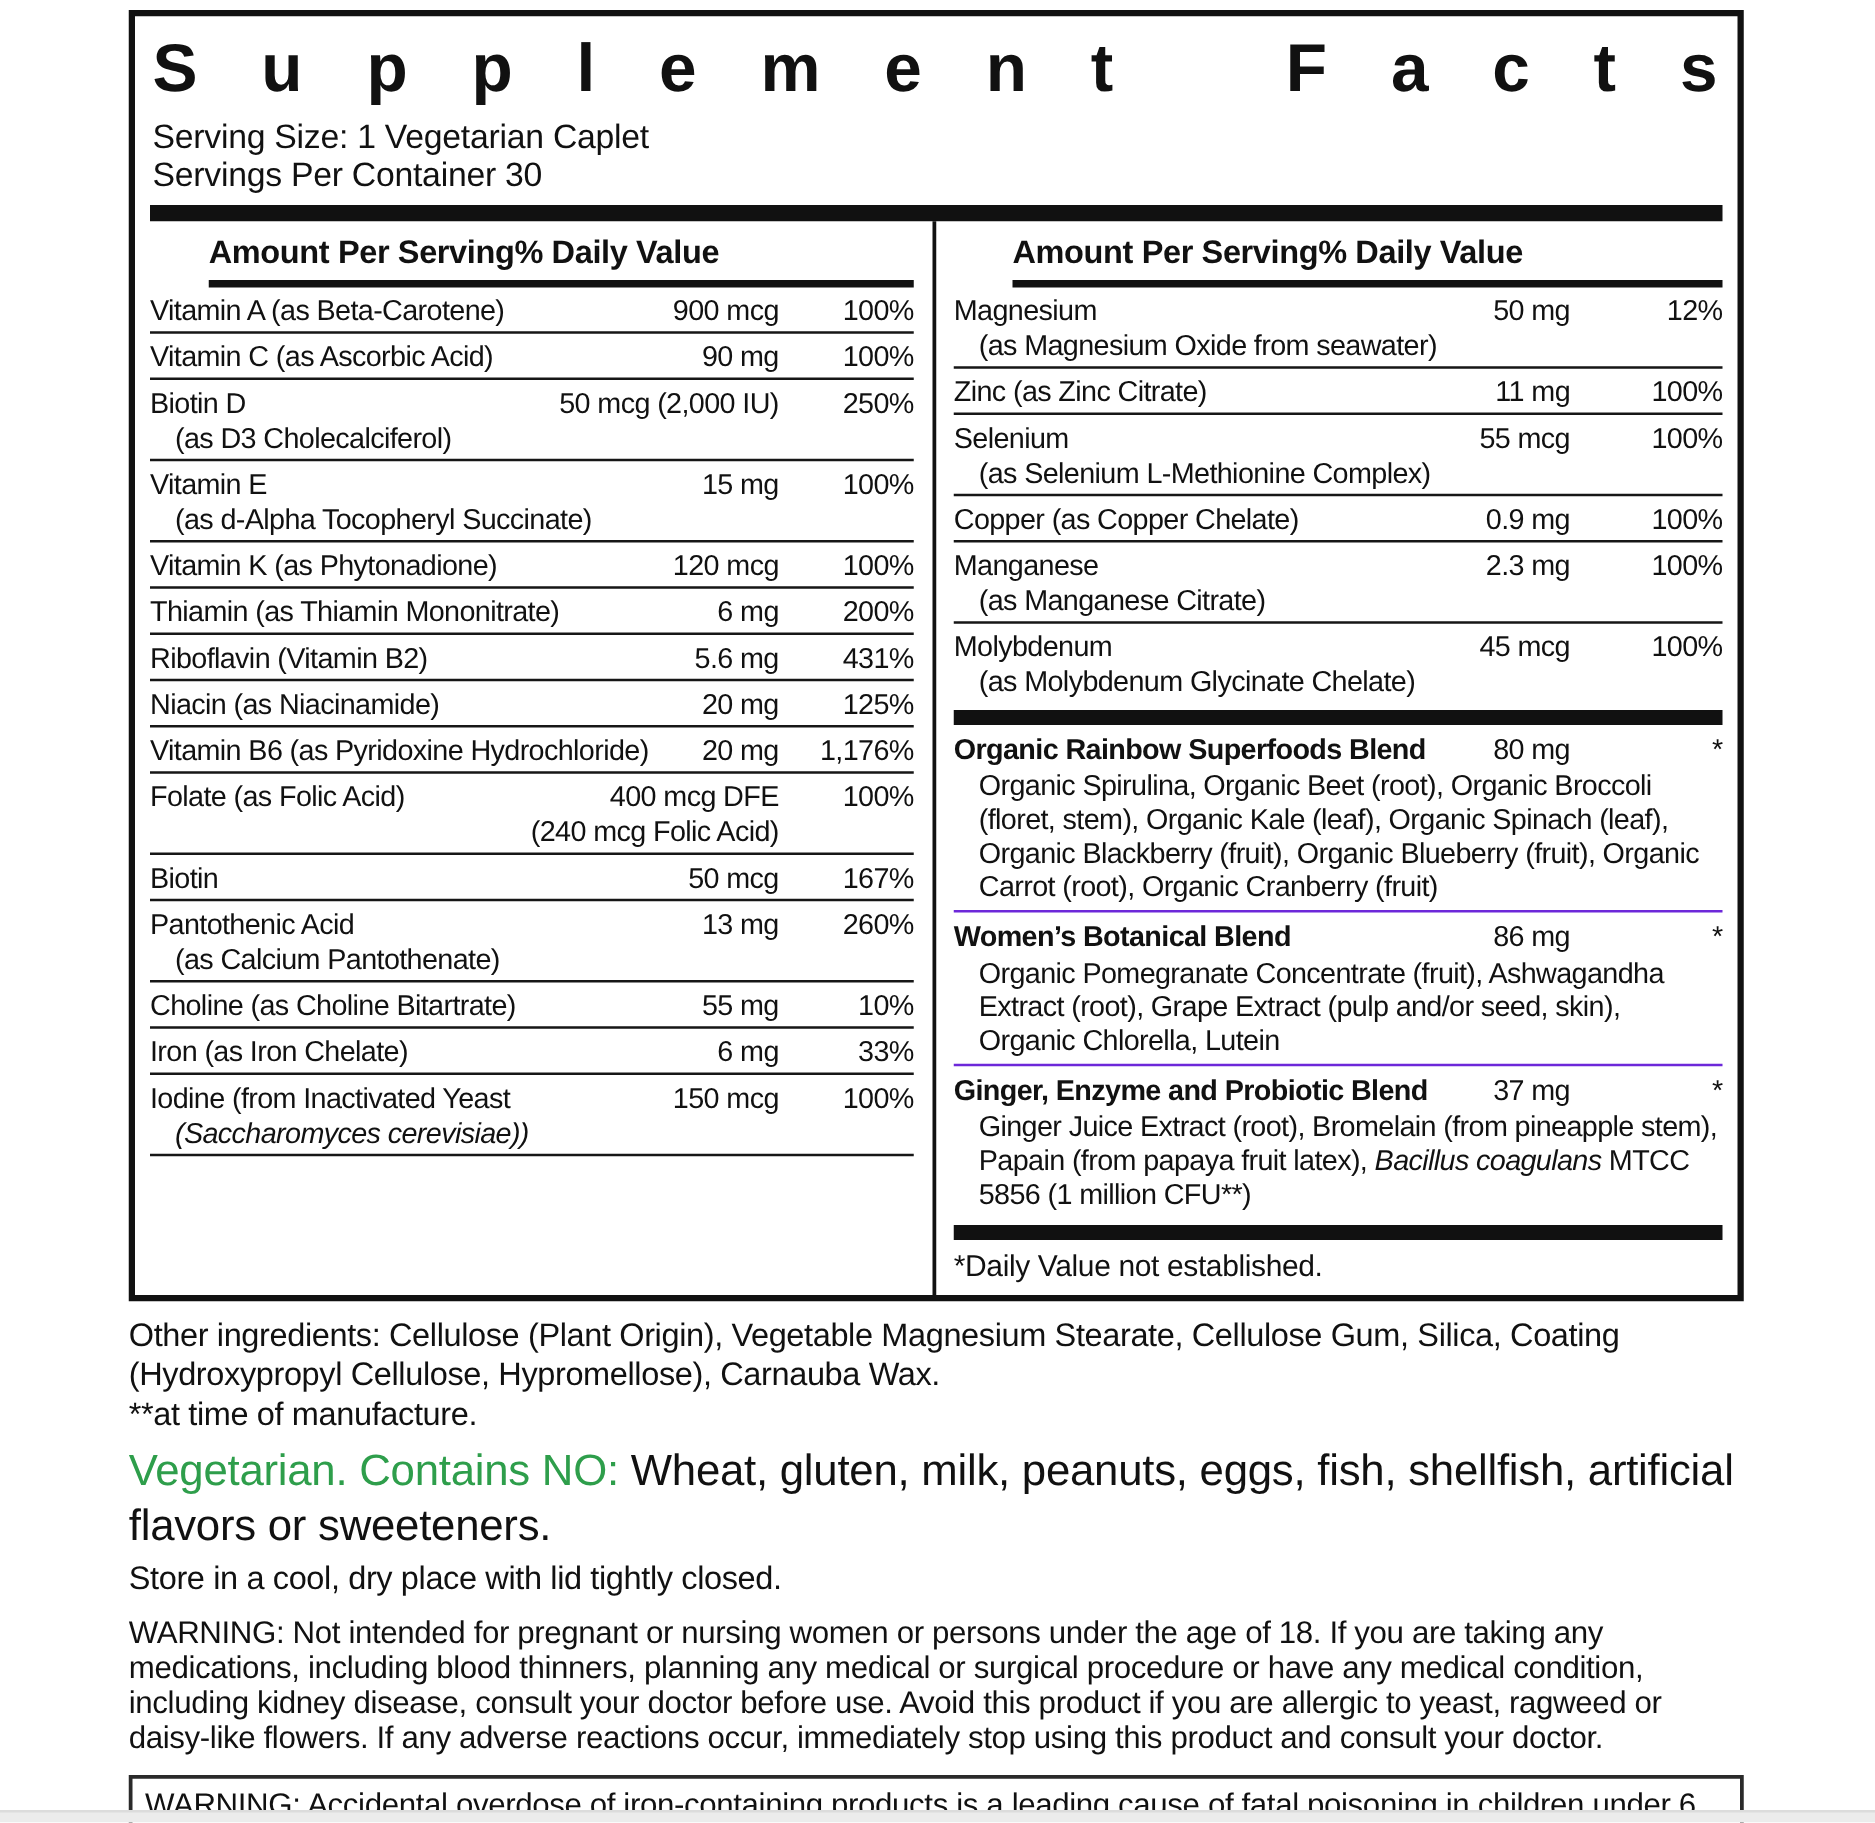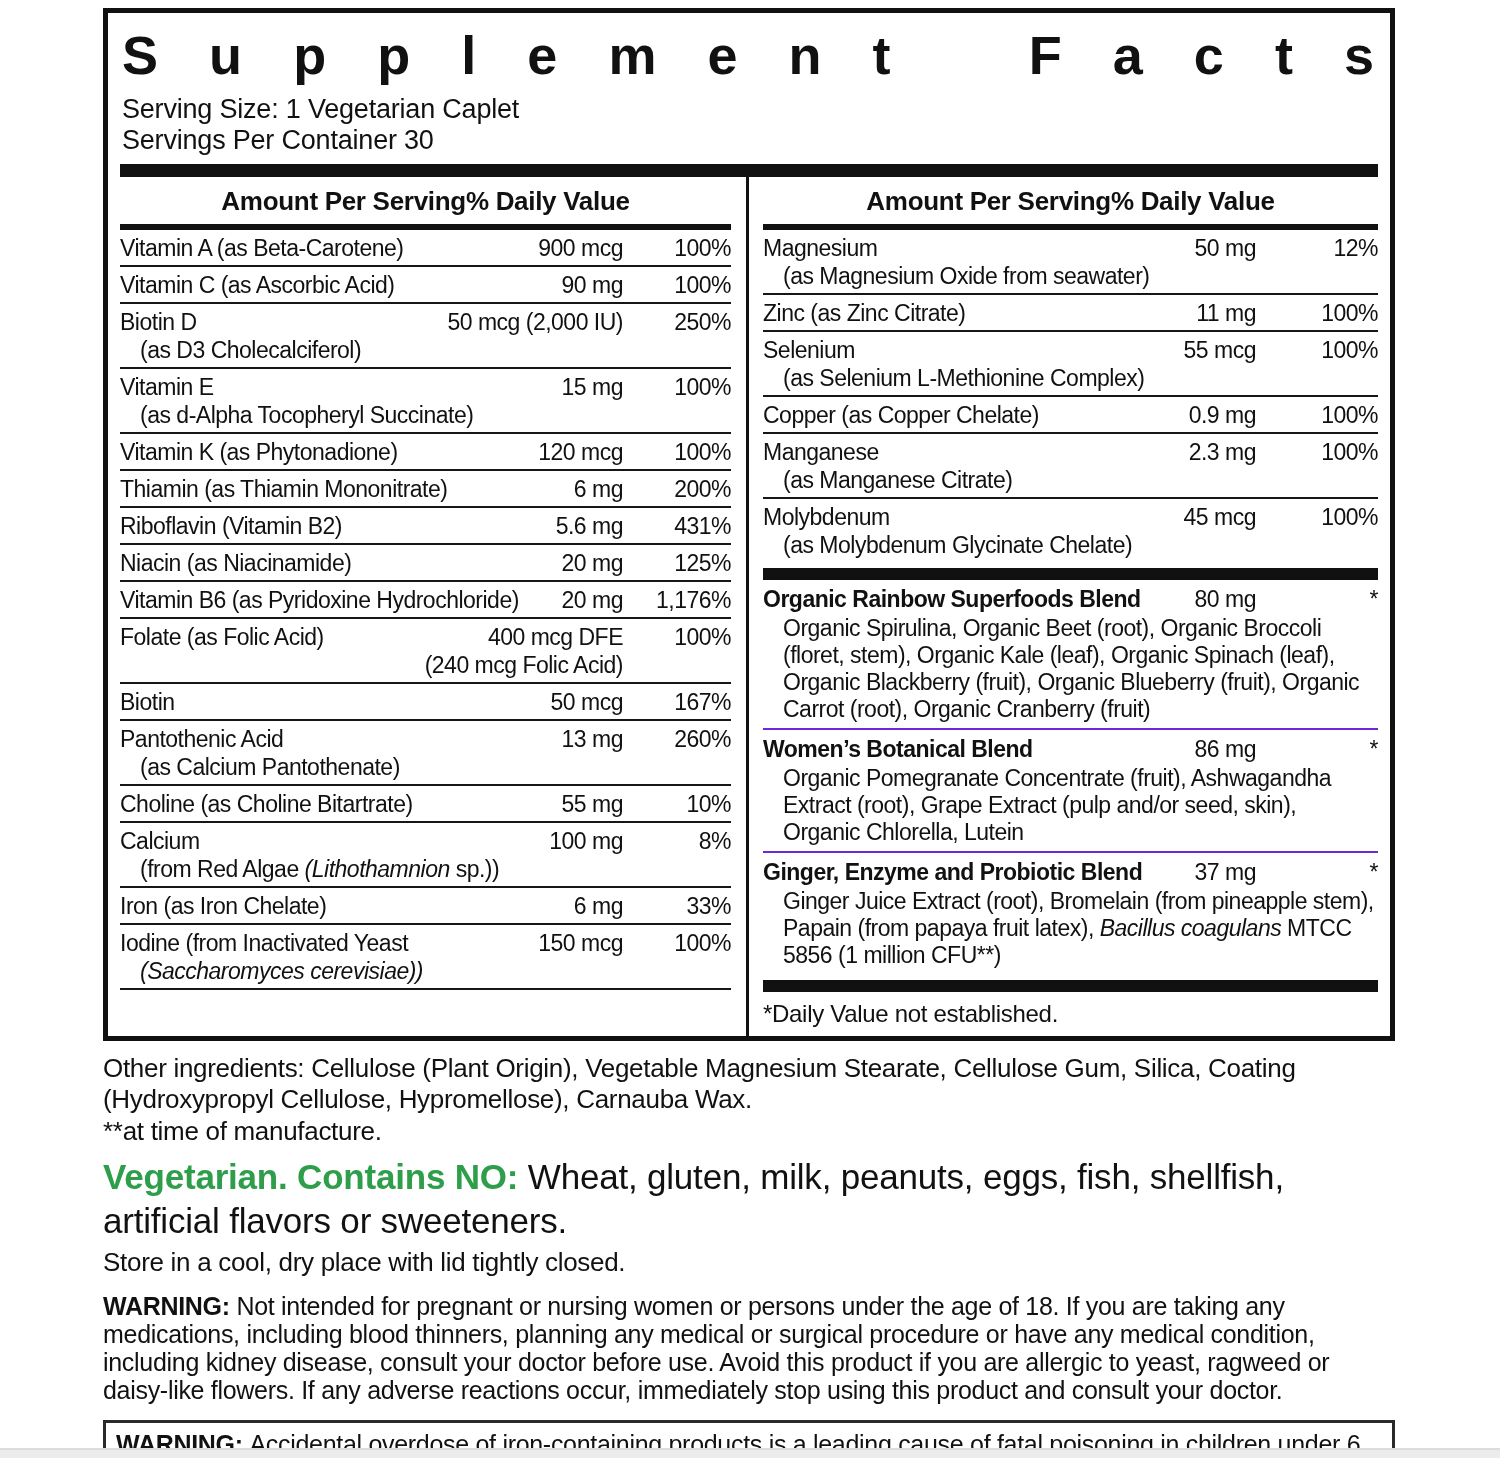--- a/index.html
+++ b/index.html
@@ -18,22 +18,22 @@
     font-weight:700;font-size:54px;line-height:1.05;padding:8px 4px 4px 2px;
   }
   .title-row .wordgap{width:36px;}
   .serving{font-size:27px;line-height:31px;margin:6px 0 8px 2px;letter-spacing:-0.2px;}
   .thickbar{height:13px;background:#111;}
   .cols{display:flex;align-items:stretch;}
   .col{width:50%;box-sizing:border-box;}
   .col.left{border-right:3px solid #111;padding-right:15px;}
   .col.right{padding-left:14px;}
   .colhead{
-    display:flex;justify-content:center;font-weight:700;font-size:26px;
-    padding:9px 0 7px 0;border-bottom:6px solid #111;letter-spacing:-0.3px;
+    display:flex;justify-content:flex-start;font-weight:700;font-size:26px;
+    padding:9px 0 7px 0;border-bottom:6px solid #111;letter-spacing:-0.3px;margin-left:47px;
   }
   .sf-row{
     display:grid;grid-template-columns:1fr max-content 104px;column-gap:4px;
     padding:4px 0 3px 0;border-bottom:2px solid #161616;
     font-size:23px;line-height:28px;letter-spacing:-0.5px;
   }
   .col.right .sf-row{grid-template-columns:1fr max-content 118px;}
   .sf-row.nb{border-bottom:none;}
   .sf-row .nm{white-space:nowrap;}
   .sf-row .amt{text-align:left;white-space:nowrap;}
@@ -50,21 +50,21 @@
   .blend-head .nm{font-weight:700;white-space:nowrap;}
   .blend-head .amt{text-align:right;white-space:nowrap;}
   .blend-head .dv{text-align:right;}
   .blend-desc{font-size:23px;line-height:27px;letter-spacing:-0.5px;padding-left:20px;margin-top:1px;}
   .dv-note{font-size:24px;padding:8px 0 8px 0;letter-spacing:-0.3px;}
   .footer{margin-top:12px;}
   .other{font-size:26px;line-height:31px;letter-spacing:-0.3px;}
   .note{font-size:26px;line-height:31px;letter-spacing:-0.3px;margin-top:1px;}
   .veg{font-size:35px;line-height:44px;margin-top:8px;letter-spacing:-0.2px;}
   .green{color:#2e9e4b;font-weight:700;}
-  .bold{font-weight:700;}
+  .bold{font-weight:400;}
   .storage{font-size:26px;line-height:30px;margin-top:4px;letter-spacing:-0.3px;}
   .warn1{font-size:25px;line-height:28px;margin-top:15px;letter-spacing:-0.3px;}
   .warnbox{
     border:3px solid #2a2a2a;padding:7px 10px 8px 10px;margin-top:16px;
     font-size:25px;line-height:29px;letter-spacing:-0.3px;
   }
   .graybar{
     position:absolute;left:0;bottom:0;width:100%;height:8px;background:#ececec;
     border-top:2px solid #dcdcdc;
   }
@@ -172,26 +172,20 @@
               <div class="amt">13 mg</div>
               <div class="dv">260%</div>
               <div class="sub">(as Calcium Pantothenate)</div>
             </div>
             <div class="sf-row">
               <div class="nm">Choline (as Choline Bitartrate)</div>
               <div class="amt">55 mg</div>
               <div class="dv">10%</div>
             </div>
             <div class="sf-row">
-              <div class="nm">Calcium</div>
-              <div class="amt">100 mg</div>
-              <div class="dv">8%</div>
-              <div class="sub">(from Red Algae <i>(Lithothamnion</i> sp.))</div>
-            </div>
-            <div class="sf-row">
               <div class="nm">Iron (as Iron Chelate)</div>
               <div class="amt">6 mg</div>
               <div class="dv">33%</div>
             </div>
             <div class="sf-row">
               <div class="nm">Iodine (from Inactivated Yeast</div>
               <div class="amt">150 mcg</div>
               <div class="dv">100%</div>
               <div class="sub"><i>(Saccharomyces cerevisiae))</i></div>
             </div>

